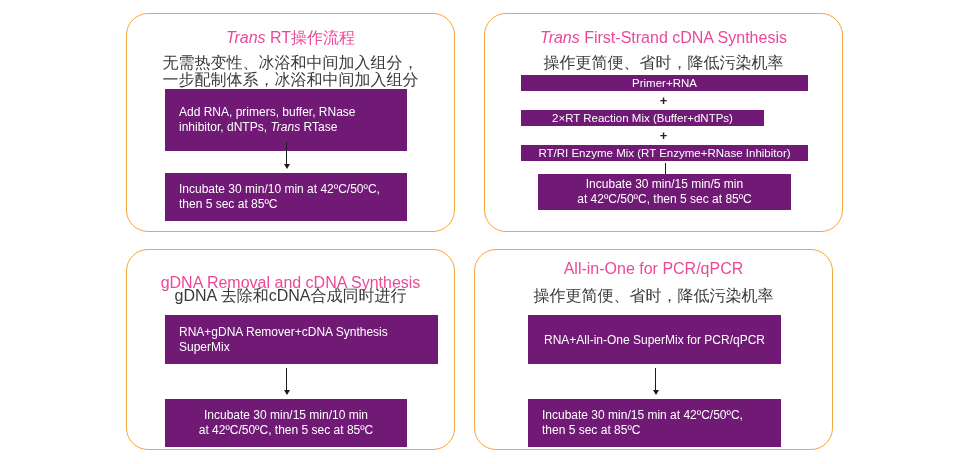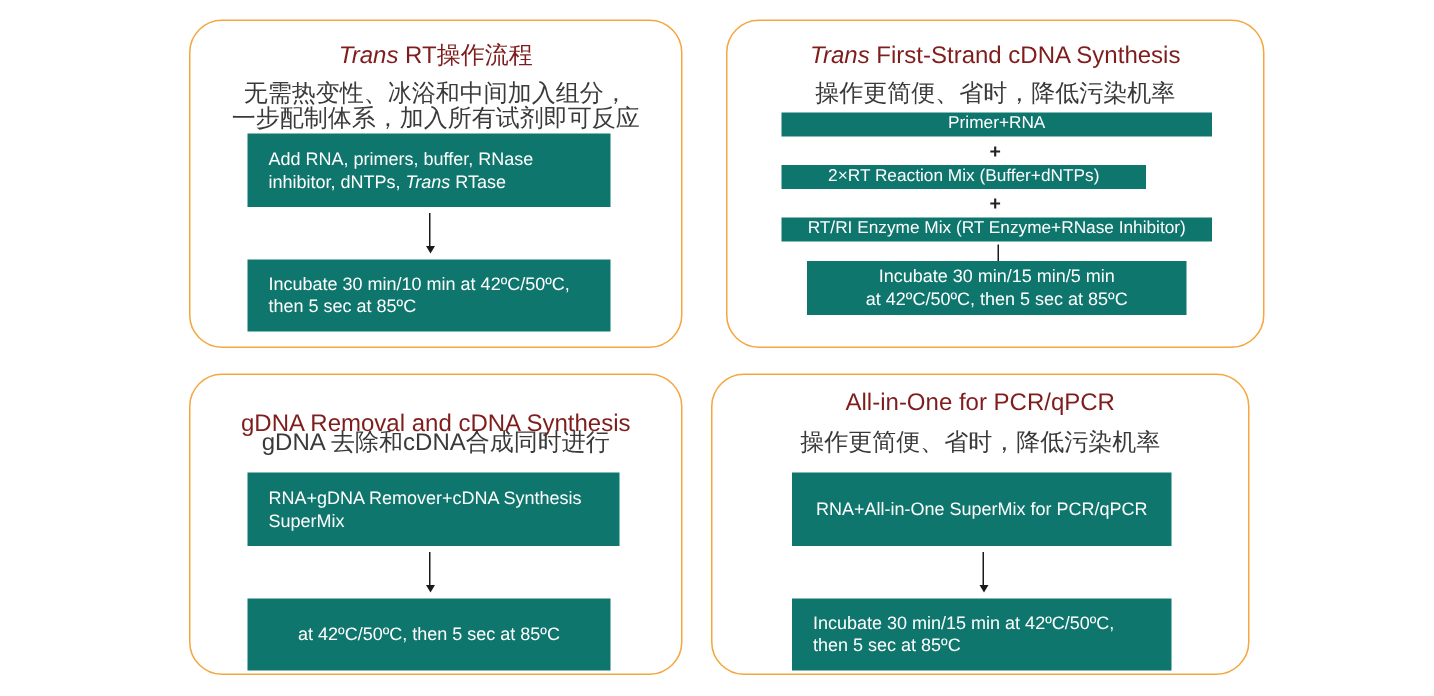--- a/index.html
+++ b/index.html
@@ -31,41 +31,41 @@
   }
   #panel-tl { left: 126px; top: 13px;  width: 329px; height: 219px; }
   #panel-tr { left: 474px; top: 13px;  width: 359px; height: 219px; margin-left: 10px; }
   #panel-bl { left: 126px; top: 249px; width: 329px; height: 201px; }
   #panel-br { left: 474px; top: 249px; width: 359px; height: 201px; }
 
   .panel-title {
     position: absolute;
     left: 0; right: 0;
     text-align: center;
-    color: #7f1d1d;
+    color: #ec4899;
     font-size: 16px;
     line-height: 19px;
     white-space: nowrap;
   }
   .panel-title .it { font-style: italic; }
 
   .panel-sub {
     position: absolute;
     left: 0; right: 0;
     text-align: center;
     color: #3A3A3A;
     font-size: 16px;
     line-height: 16px;
   }
 
   
   .obox {
     position: absolute;
     box-sizing: border-box;
-    background: #0f766e;
+    background: #701a75;
     color: #ffffff;
     font-size: 12px;
     line-height: 15px;
   }
   .obox-pad {
     position: absolute;
     left: 14px; right: 10px; top: 50%;
     transform: translateY(-50%);
   }
   .obox.center .obox-pad { left: 6px; right: 6px; text-align: center; }
@@ -112,23 +112,23 @@
 </head>
 <body>
 
 <div id="canvas">
 
   <div class="panel" id="panel-tl">
 
     <div class="panel-title" style="top:14px;"><span class="it">Trans</span><span> RT操作流程</span></div>
 
     <div class="panel-sub" style="top:41px;">无需热变性、冰浴和中间加入组分，</div>
-    <div class="panel-sub" style="top:58px;">一步配制体系，加入所有试剂即可反应</div>
-
-    <div class="obox" style="left:38px; top:75px; width:242px; height:49px;padding-left:28px;">
+    <div class="panel-sub" style="top:58px;">一步配制体系，冰浴和中间加入组分</div>
+
+    <div class="obox" style="left:38px; top:75px; width:242px; height:62px;padding-left:28px;">
       <div class="obox-pad"><span>Add RNA, primers, buffer, RNase inhibitor, dNTPs, </span><span class="it">Trans</span><span> RTase</span></div>
     </div>
 
     <div class="arrow" style="left:155px; top:128px; height:27px;">
       <div class="shaft" style="height:22px;"></div>
       <div class="head"></div>
     </div>
 
     <div class="obox" style="left:38px; top:159px; width:242px; height:48px;">
       <div class="obox-pad">
@@ -172,34 +172,35 @@
       </div>
     </div>
   </div>
 
   <div class="panel" id="panel-bl">
 
     <div class="panel-title" style="top:23px;"><span class="it"></span><span>gDNA Removal and cDNA Synthesis</span></div>
 
     <div class="panel-sub" style="top:38px;">gDNA 去除和cDNA合成同时进行</div>
 
-    <div class="obox" style="left:38px; top:65px; width:248px; height:49px;">
+    <div class="obox" style="left:38px; top:65px; width:273px; height:49px;">
       <div class="obox-pad">
         <div>RNA+gDNA Remover+cDNA Synthesis</div>
         <div>SuperMix</div>
       </div>
     </div>
 
     <div class="arrow" style="left:155px; top:118px; height:27px;">
       <div class="shaft" style="height:22px;"></div>
       <div class="head"></div>
     </div>
 
     <div class="obox center" style="left:38px; top:149px; width:242px; height:48px;">
       <div class="obox-pad">
+        <div>Incubate 30 min/15 min/10 min</div>
         <div>at 42ºC/50ºC, then 5 sec at 85ºC</div>
       </div>
     </div>
   </div>
 
   <div class="panel" id="panel-br">
 
     <div class="panel-title" style="top:9px;"><span class="it"></span><span>All-in-One for PCR/qPCR</span></div>
 
     <div class="panel-sub" style="top:38px;">操作更简便、省时，降低污染机率</div>

